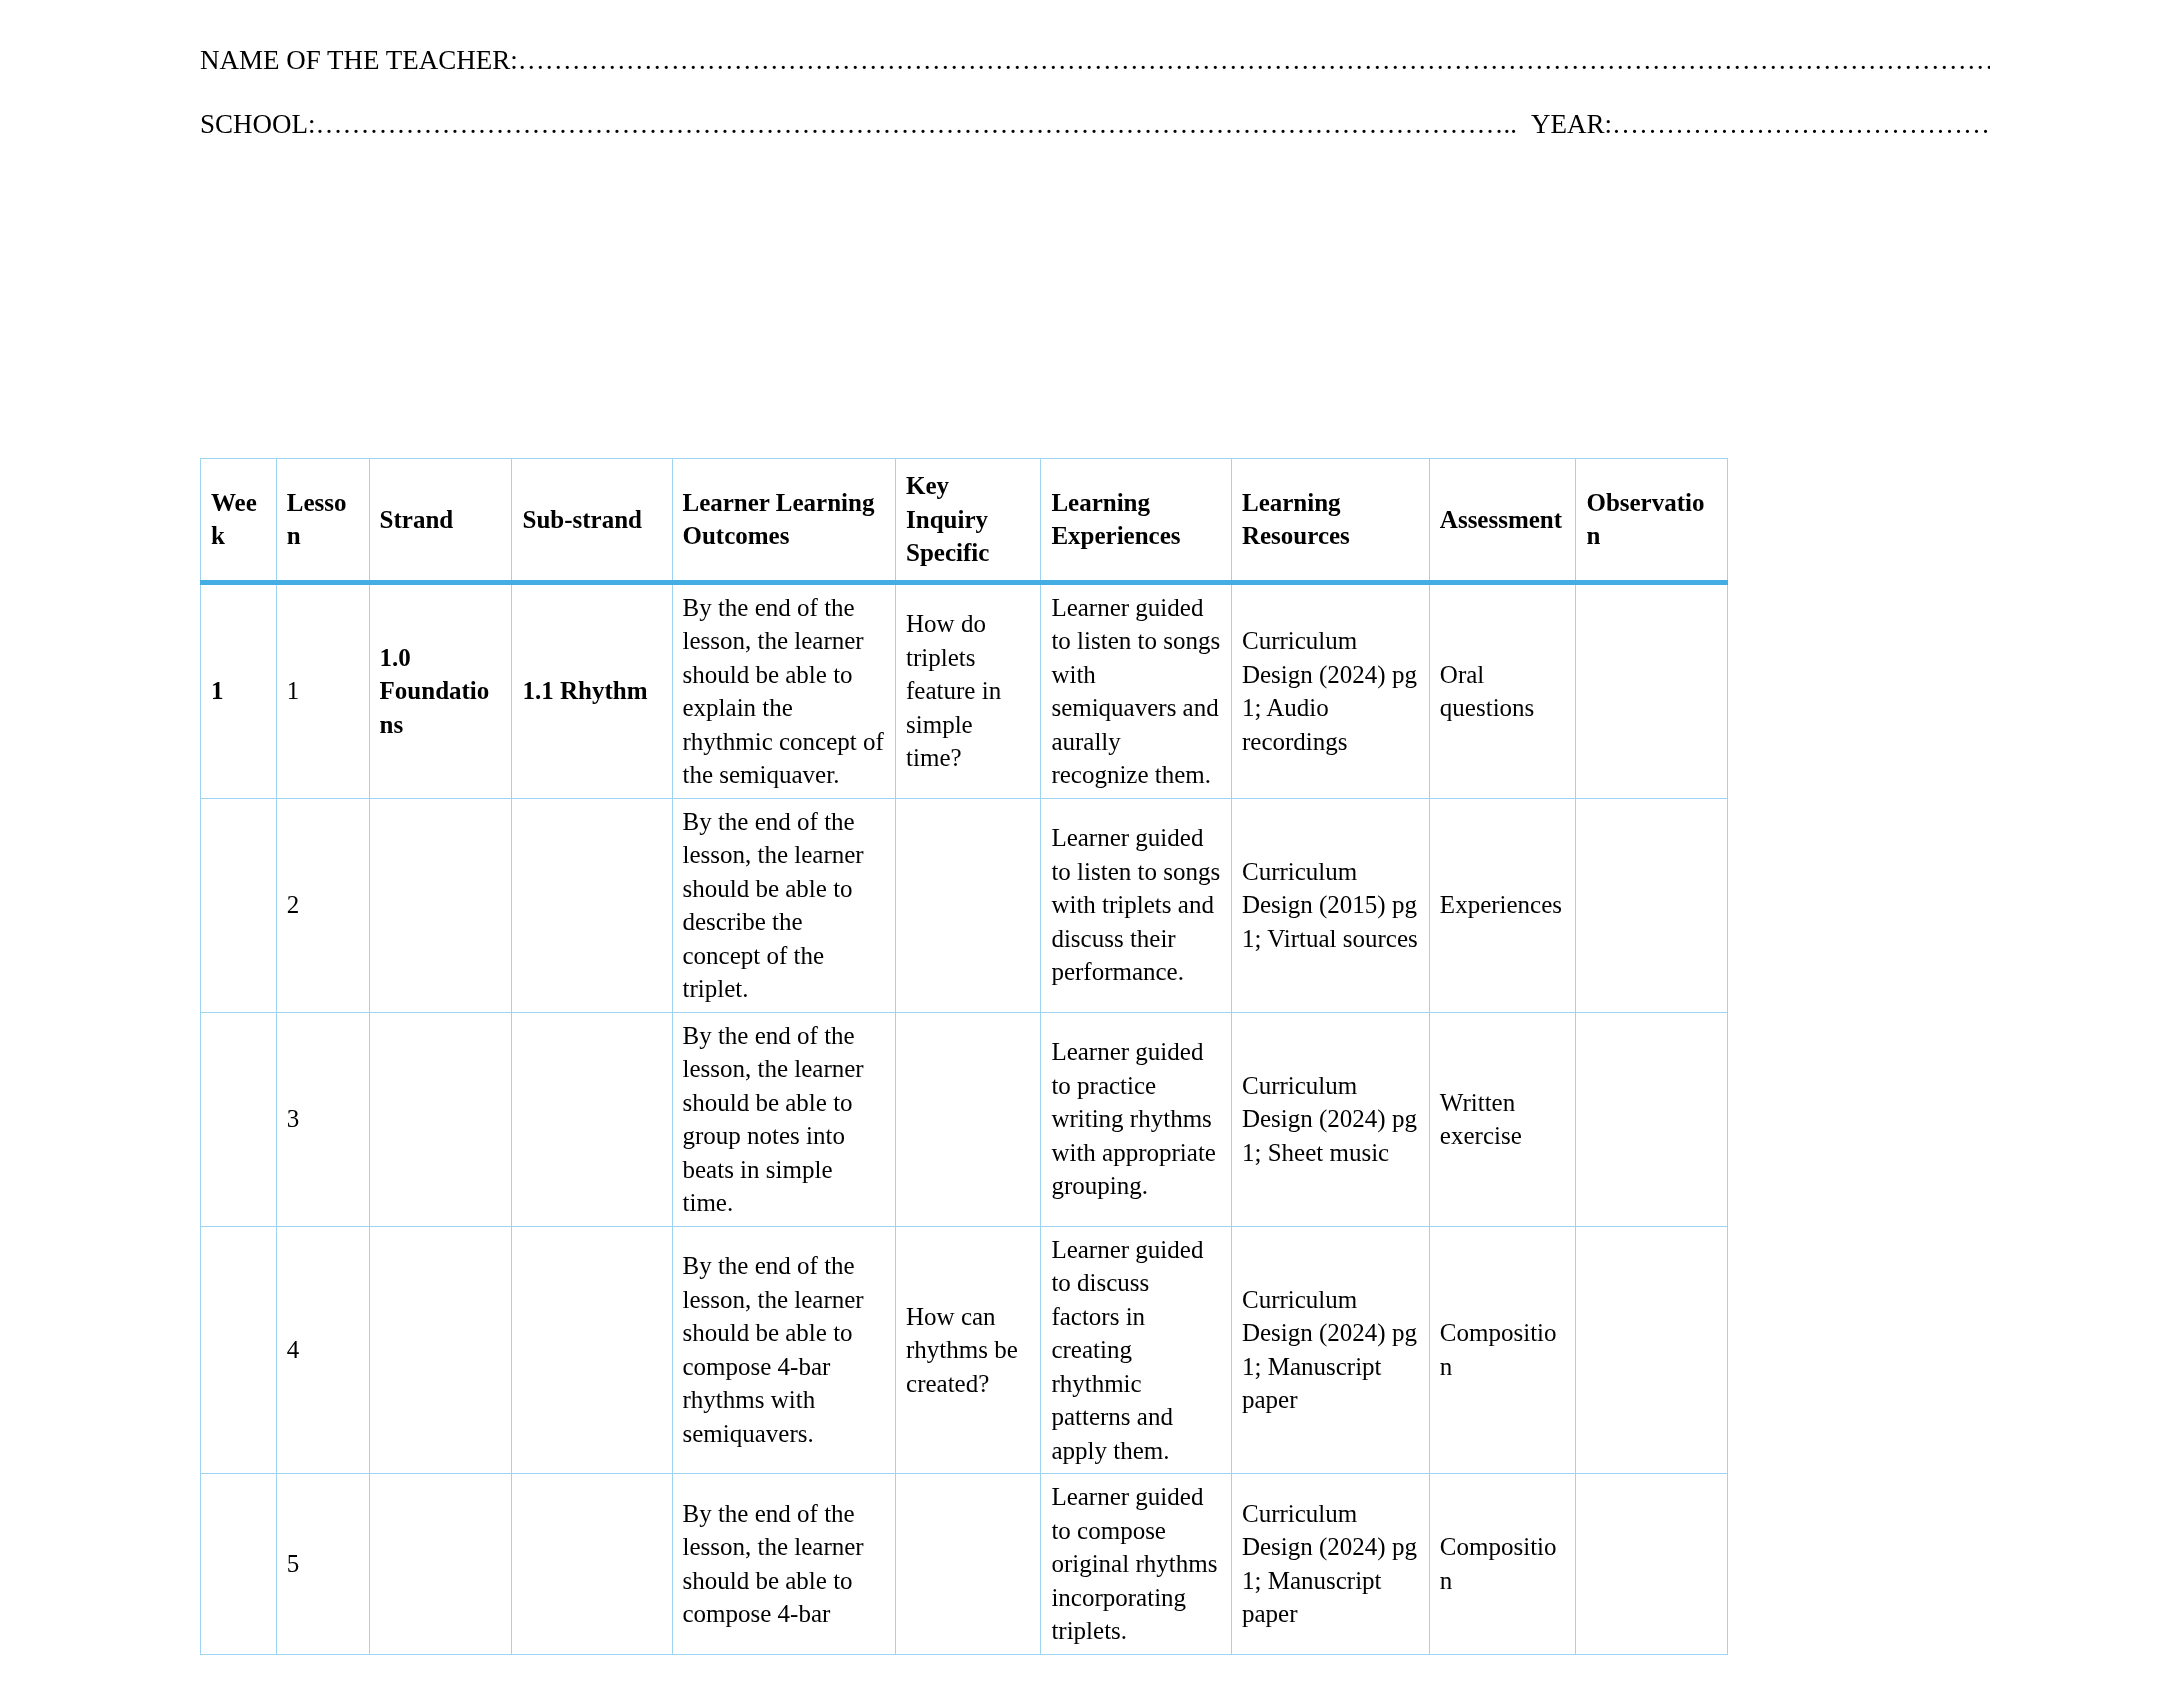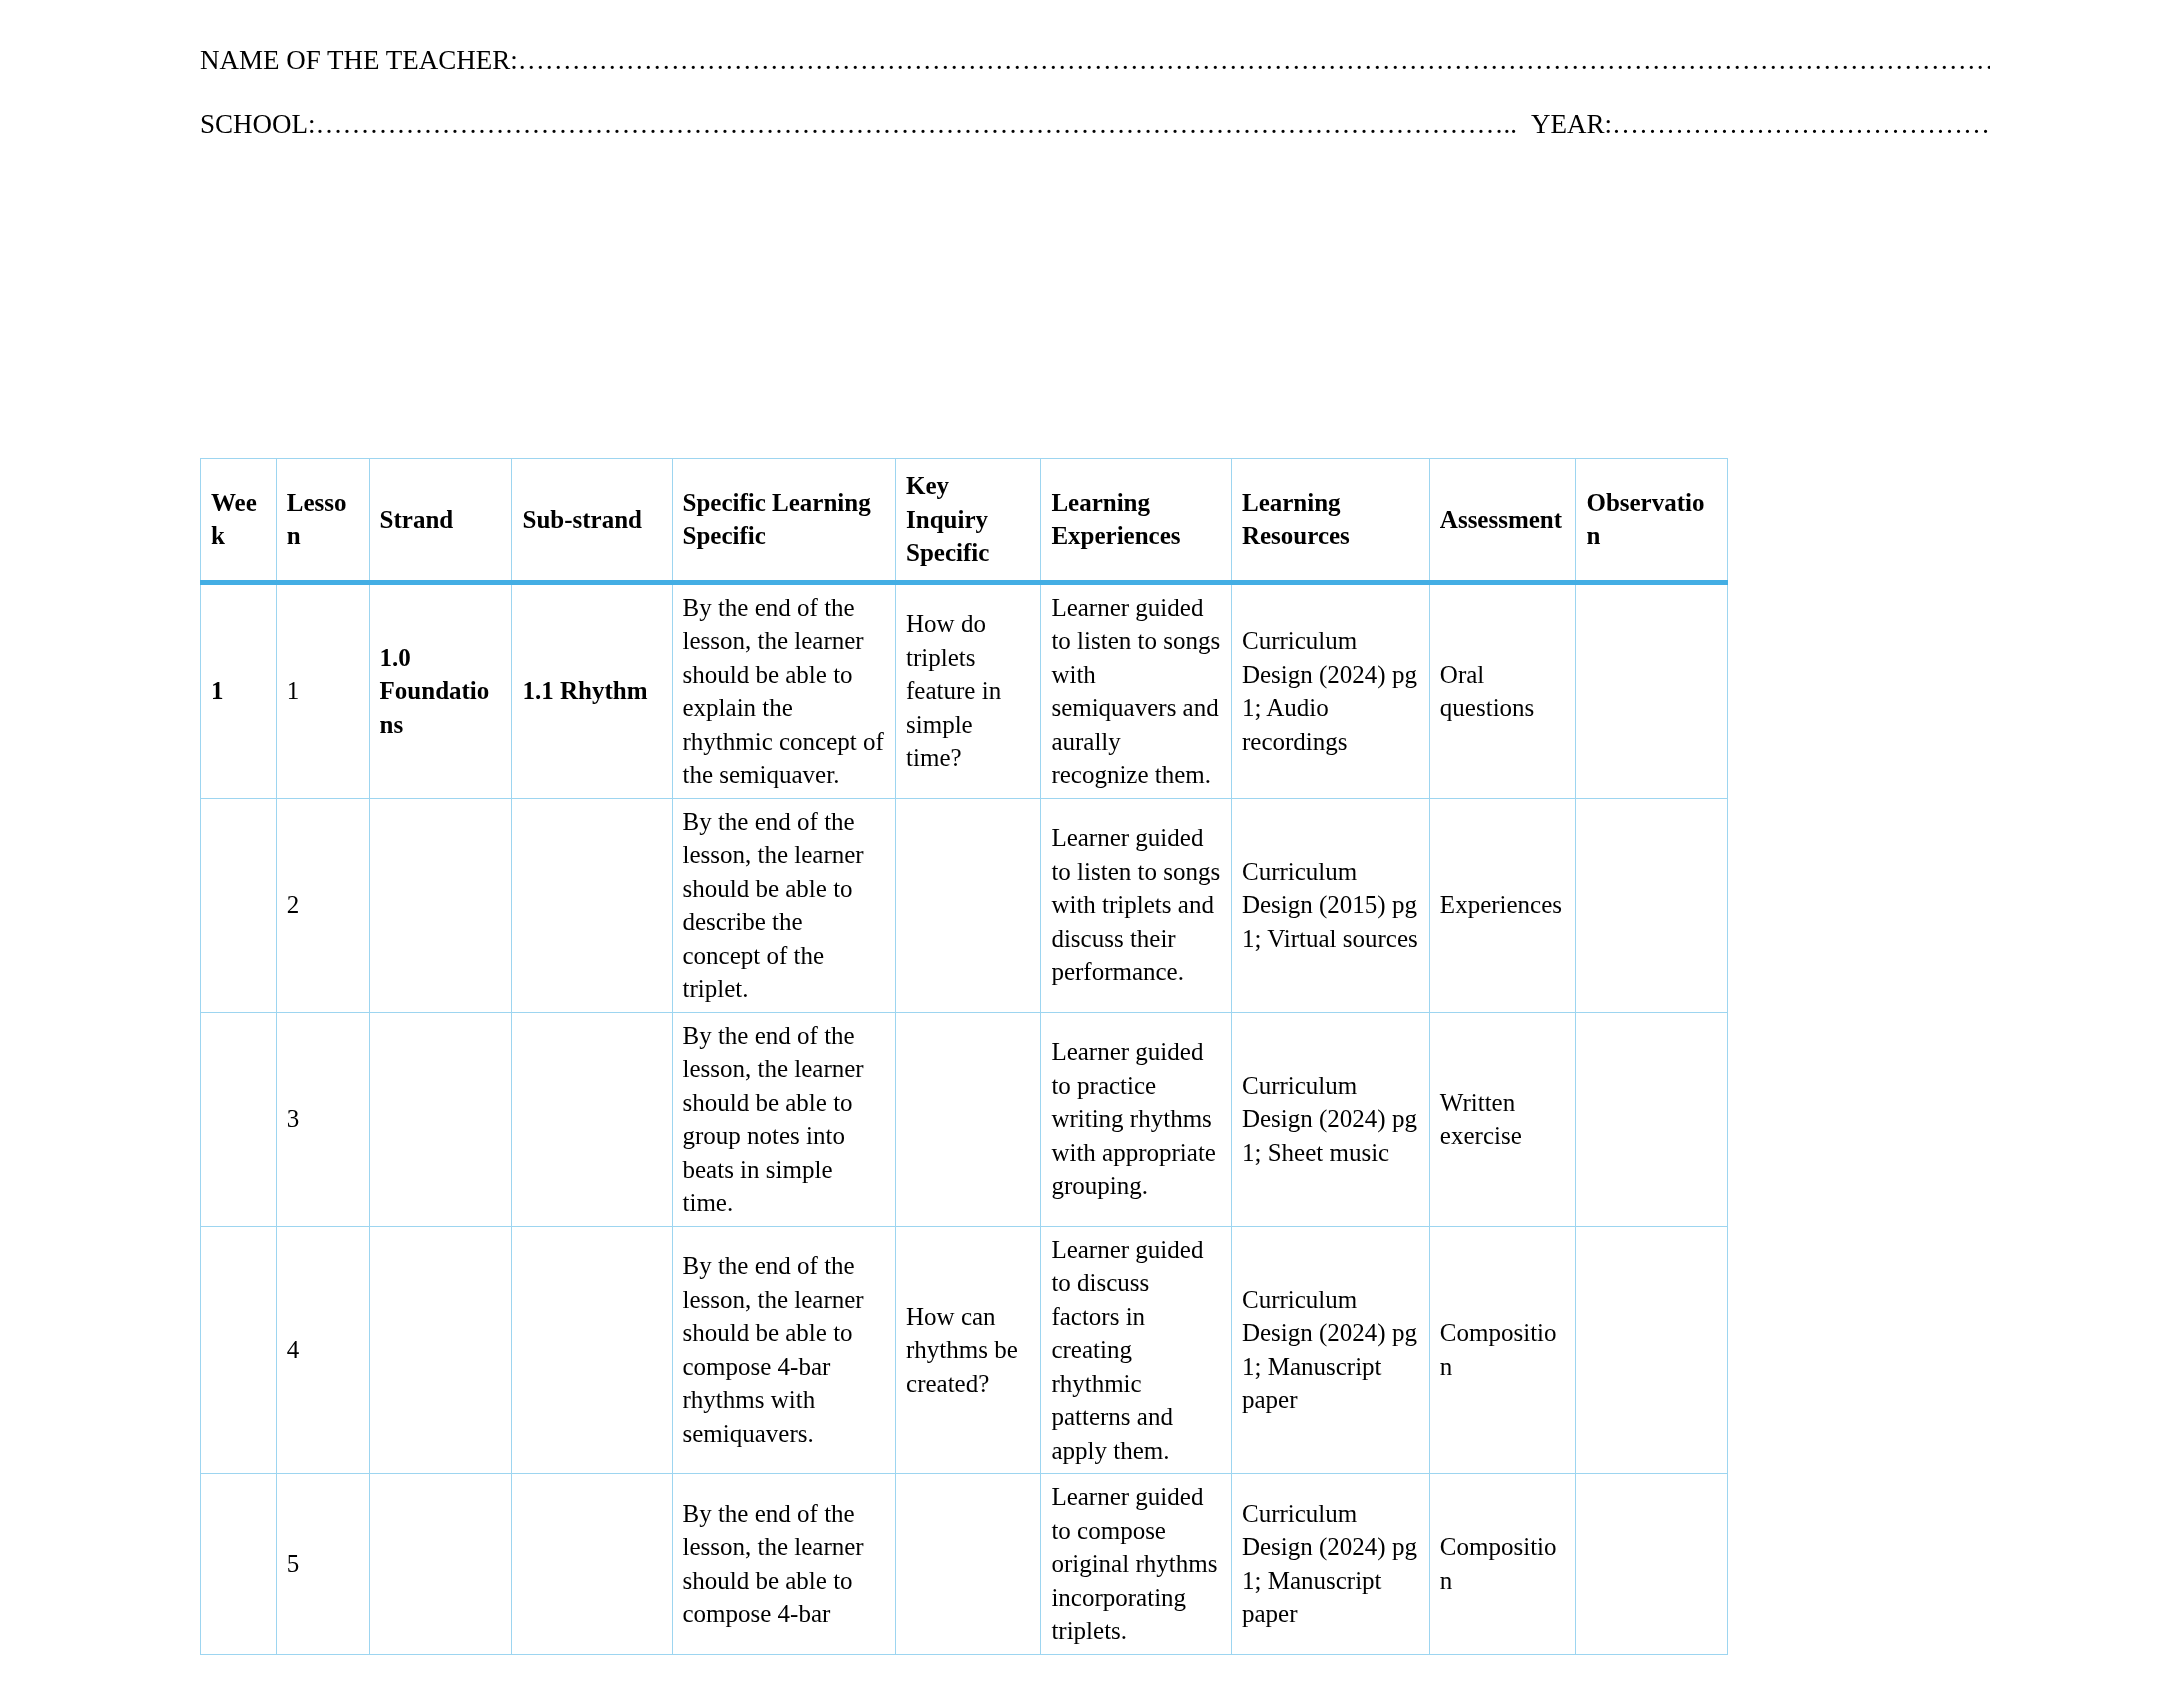--- a/index.html
+++ b/index.html
@@ -127,21 +127,21 @@
         <col class="c-lres">
         <col class="c-assess">
         <col class="c-reflect">
       </colgroup>
       <thead>
         <tr>
           <th>Week</th>
           <th>Lesson</th>
           <th>Strand</th>
           <th>Sub-strand</th>
-          <th>Specific Learning Specific</th>
+          <th>Learner Learning Outcomes</th>
           <th>Key Inquiry Specific</th>
           <th>Learning Experiences</th>
           <th>Learning Resources</th>
           <th>Assessment</th>
           <th>Observation</th>
         </tr>
       </thead>
       <tbody>
         <tr>
           <td class="b">1</td>

